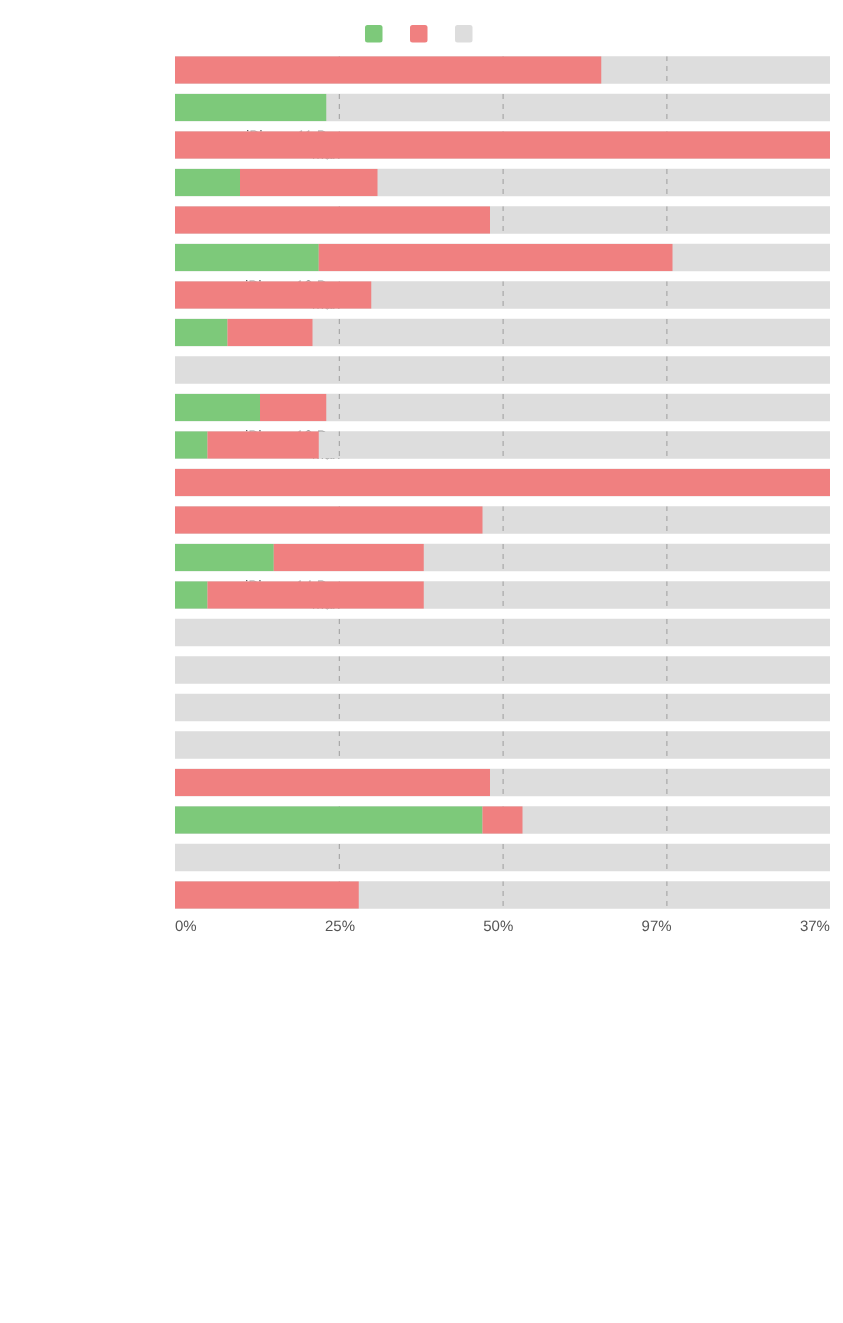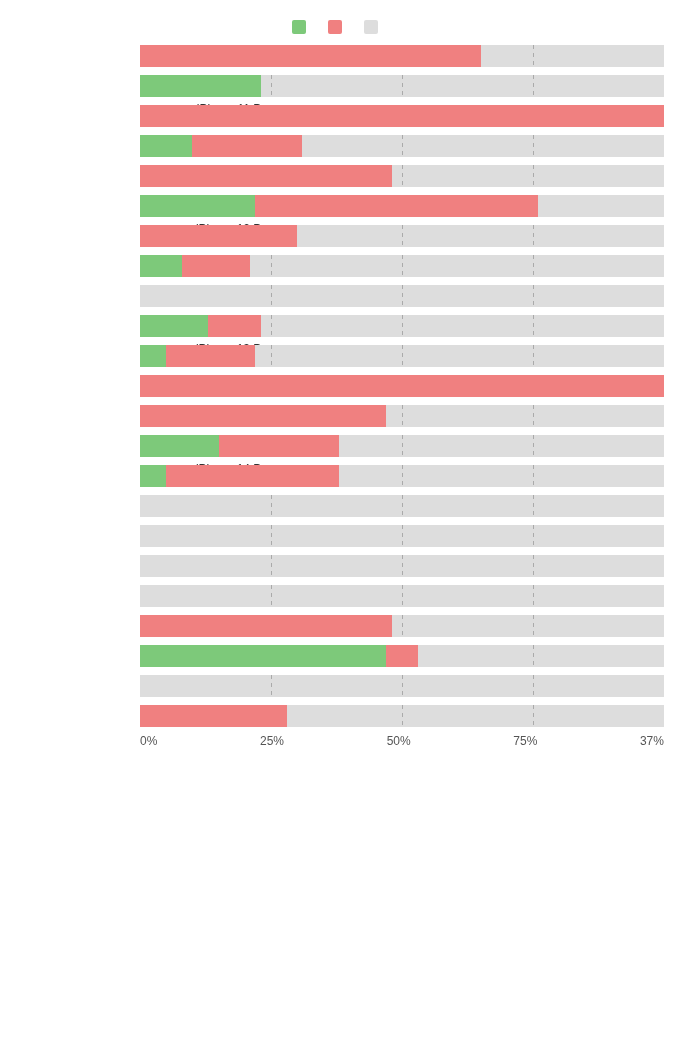--- a/index.html
+++ b/index.html
@@ -322,17 +322,17 @@
           <div class="bar-grid" style="left: 75%;"></div>
           <div class="bar-segment bar-pink" style="width: 28%; z-index: 3; position: relative;"></div>
         </div>
       </div>
     </div>
 
   <div class="x-axis">
     <span>0%</span>
     <span>25%</span>
     <span>50%</span>
-    <span>75%</span>
+    <span>97%</span>
     <span>37%</span>
   </div>
 
 </div>
 
 </body></html>

